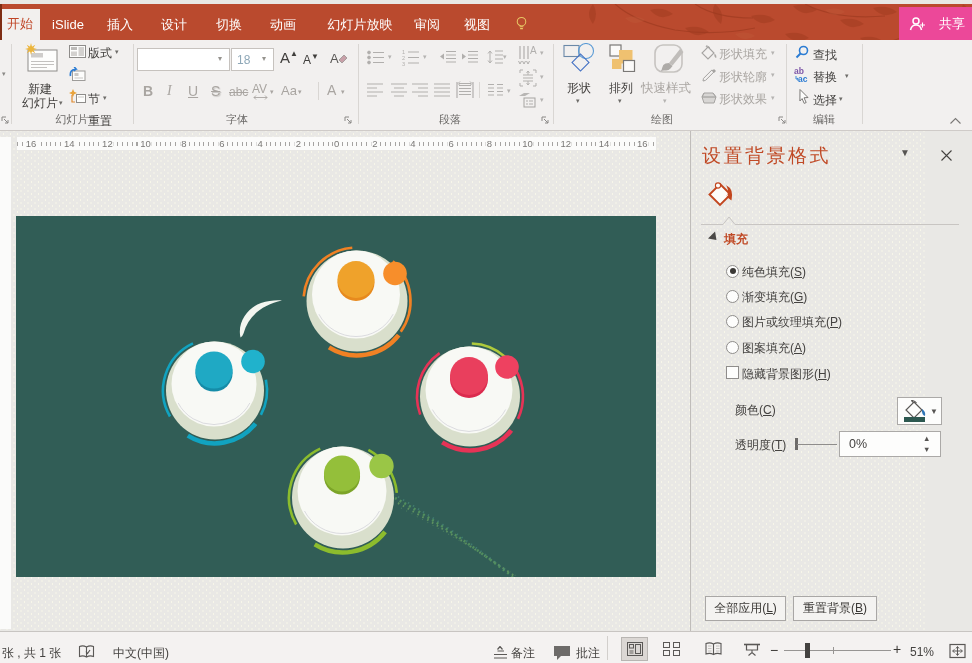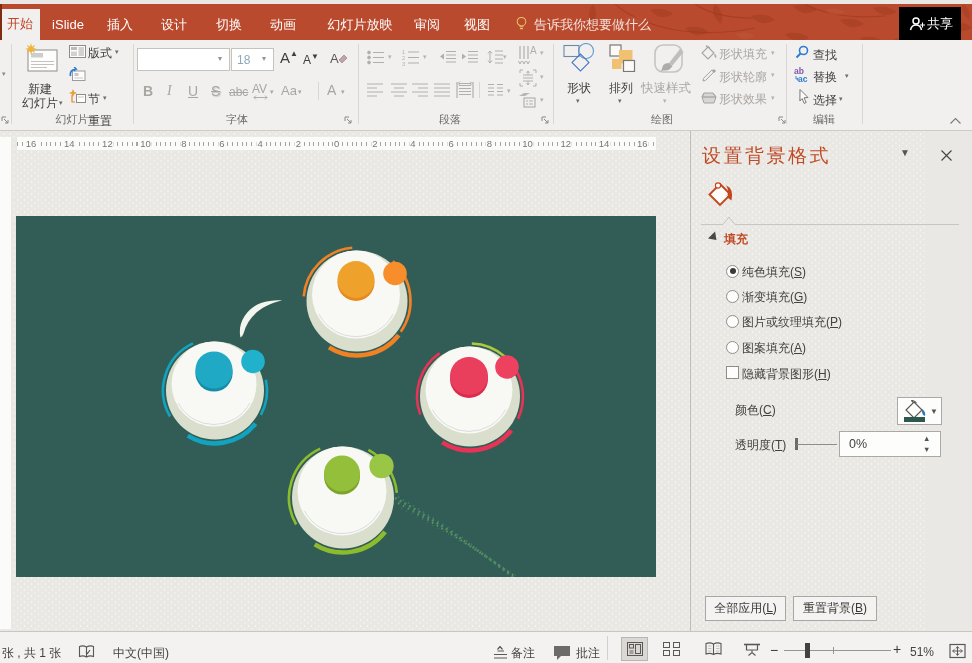--- a/index.html
+++ b/index.html
@@ -4,21 +4,21 @@
 <style>
   html,body{margin:0;padding:0;}
   body{width:972px;height:663px;overflow:hidden;font-family:"Liberation Sans",sans-serif;position:relative;background:#E9E8E5;}
   .abs{position:absolute;}
   
   #titlebar{left:0;top:4px;width:972px;height:40px;background:#BA4A2E;padding-left:46px;}
   .tab{position:absolute;top:0;height:40px;line-height:41px;color:#fff;font-size:13px;text-align:center;}
   #tab-home{left:0;top:5px;width:40px;height:35px;background:#F2F0EE;color:#C04526;line-height:30px;}
   .lamp{position:absolute;left:515px;top:12px;width:13px;height:16px;}
   #tellme{left:534px;top:13px;font-size:13px;color:#F3E3DC;}
-  #share{left:899px;top:3px;width:62px;height:34px;background:#000000;color:#fff;font-size:13px;}
+  #share{left:899px;top:3px;width:74px;height:34px;background:#ec4899;color:#fff;font-size:13px;}
   
   #ribbon{left:0;top:40px;width:972px;height:90px;background:#F2F0EF;border-bottom:1px solid #CFCBC8;}
   .vsep{position:absolute;top:4px;height:80px;width:1px;background:#D9D6D3;}
   .glabel{position:absolute;top:72px;height:14px;font-size:11px;color:#6B6967;white-space:nowrap;transform:translateX(-50%);}
   .rtxt{position:absolute;font-size:12px;color:#403E3C;white-space:nowrap;}
   .gtxt{position:absolute;font-size:12px;color:#A9A5A1;white-space:nowrap;}
   .combo{position:absolute;background:#FFFFFF;border:1px solid #C6C2BE;}
   
   #canvas{left:0;top:131px;width:926px;height:500px;background:#E9E8E5;
     background-image:radial-gradient(circle,#F7F6E9 0.9px,rgba(0,0,0,0) 1px),radial-gradient(circle,#F7F6E9 0.9px,rgba(0,0,0,0) 1px);
@@ -77,21 +77,20 @@
   <div class="tab" style="left:155px;width:38px;">设计</div>
   <div class="tab" style="left:210px;width:38px;">切换</div>
   <div class="tab" style="left:264px;width:38px;">动画</div>
   <div class="tab" style="left:317px;width:86px;">幻灯片放映</div>
   <div class="tab" style="left:408px;width:38px;">审阅</div>
   <div class="tab" style="left:458px;width:38px;">视图</div>
   <svg class="lamp" viewBox="0 0 14 17">
       <circle cx="7" cy="6" r="4.6" fill="none" stroke="#E8C765" stroke-width="1.1"></circle>
       <path d="M5,11.5 h4 M5.5,13.5 h3" stroke="#E8C765" stroke-width="1.2" fill="none"></path>
     </svg>
-  <div class="tab abs" id="tellme" style="line-height:15px;">告诉我你想要做什么</div>
   <div class="tab" id="share" style="line-height:34px;text-align:right;padding-right:8px;box-sizing:border-box;">共享
     <svg class="abs" style="left:10px;top:9px" width="17" height="17" viewBox="0 0 17 17">
         <circle cx="7" cy="5" r="3" fill="none" stroke="#fff" stroke-width="1.5"></circle>
         <path d="M1.5,14 q1,-5 5.5,-5 q4.5,0 5.5,5" fill="none" stroke="#fff" stroke-width="1.5"></path>
         <path d="M13.5,6.5 v5 M11,9 h5" stroke="#fff" stroke-width="1.1"></path>
       </svg>
   </div>
   <div class="abs" style="left:0;top:0;width:2px;height:40px;background:#7E2D13;"></div>
 </div>
 <div class="abs" id="ribbon">

